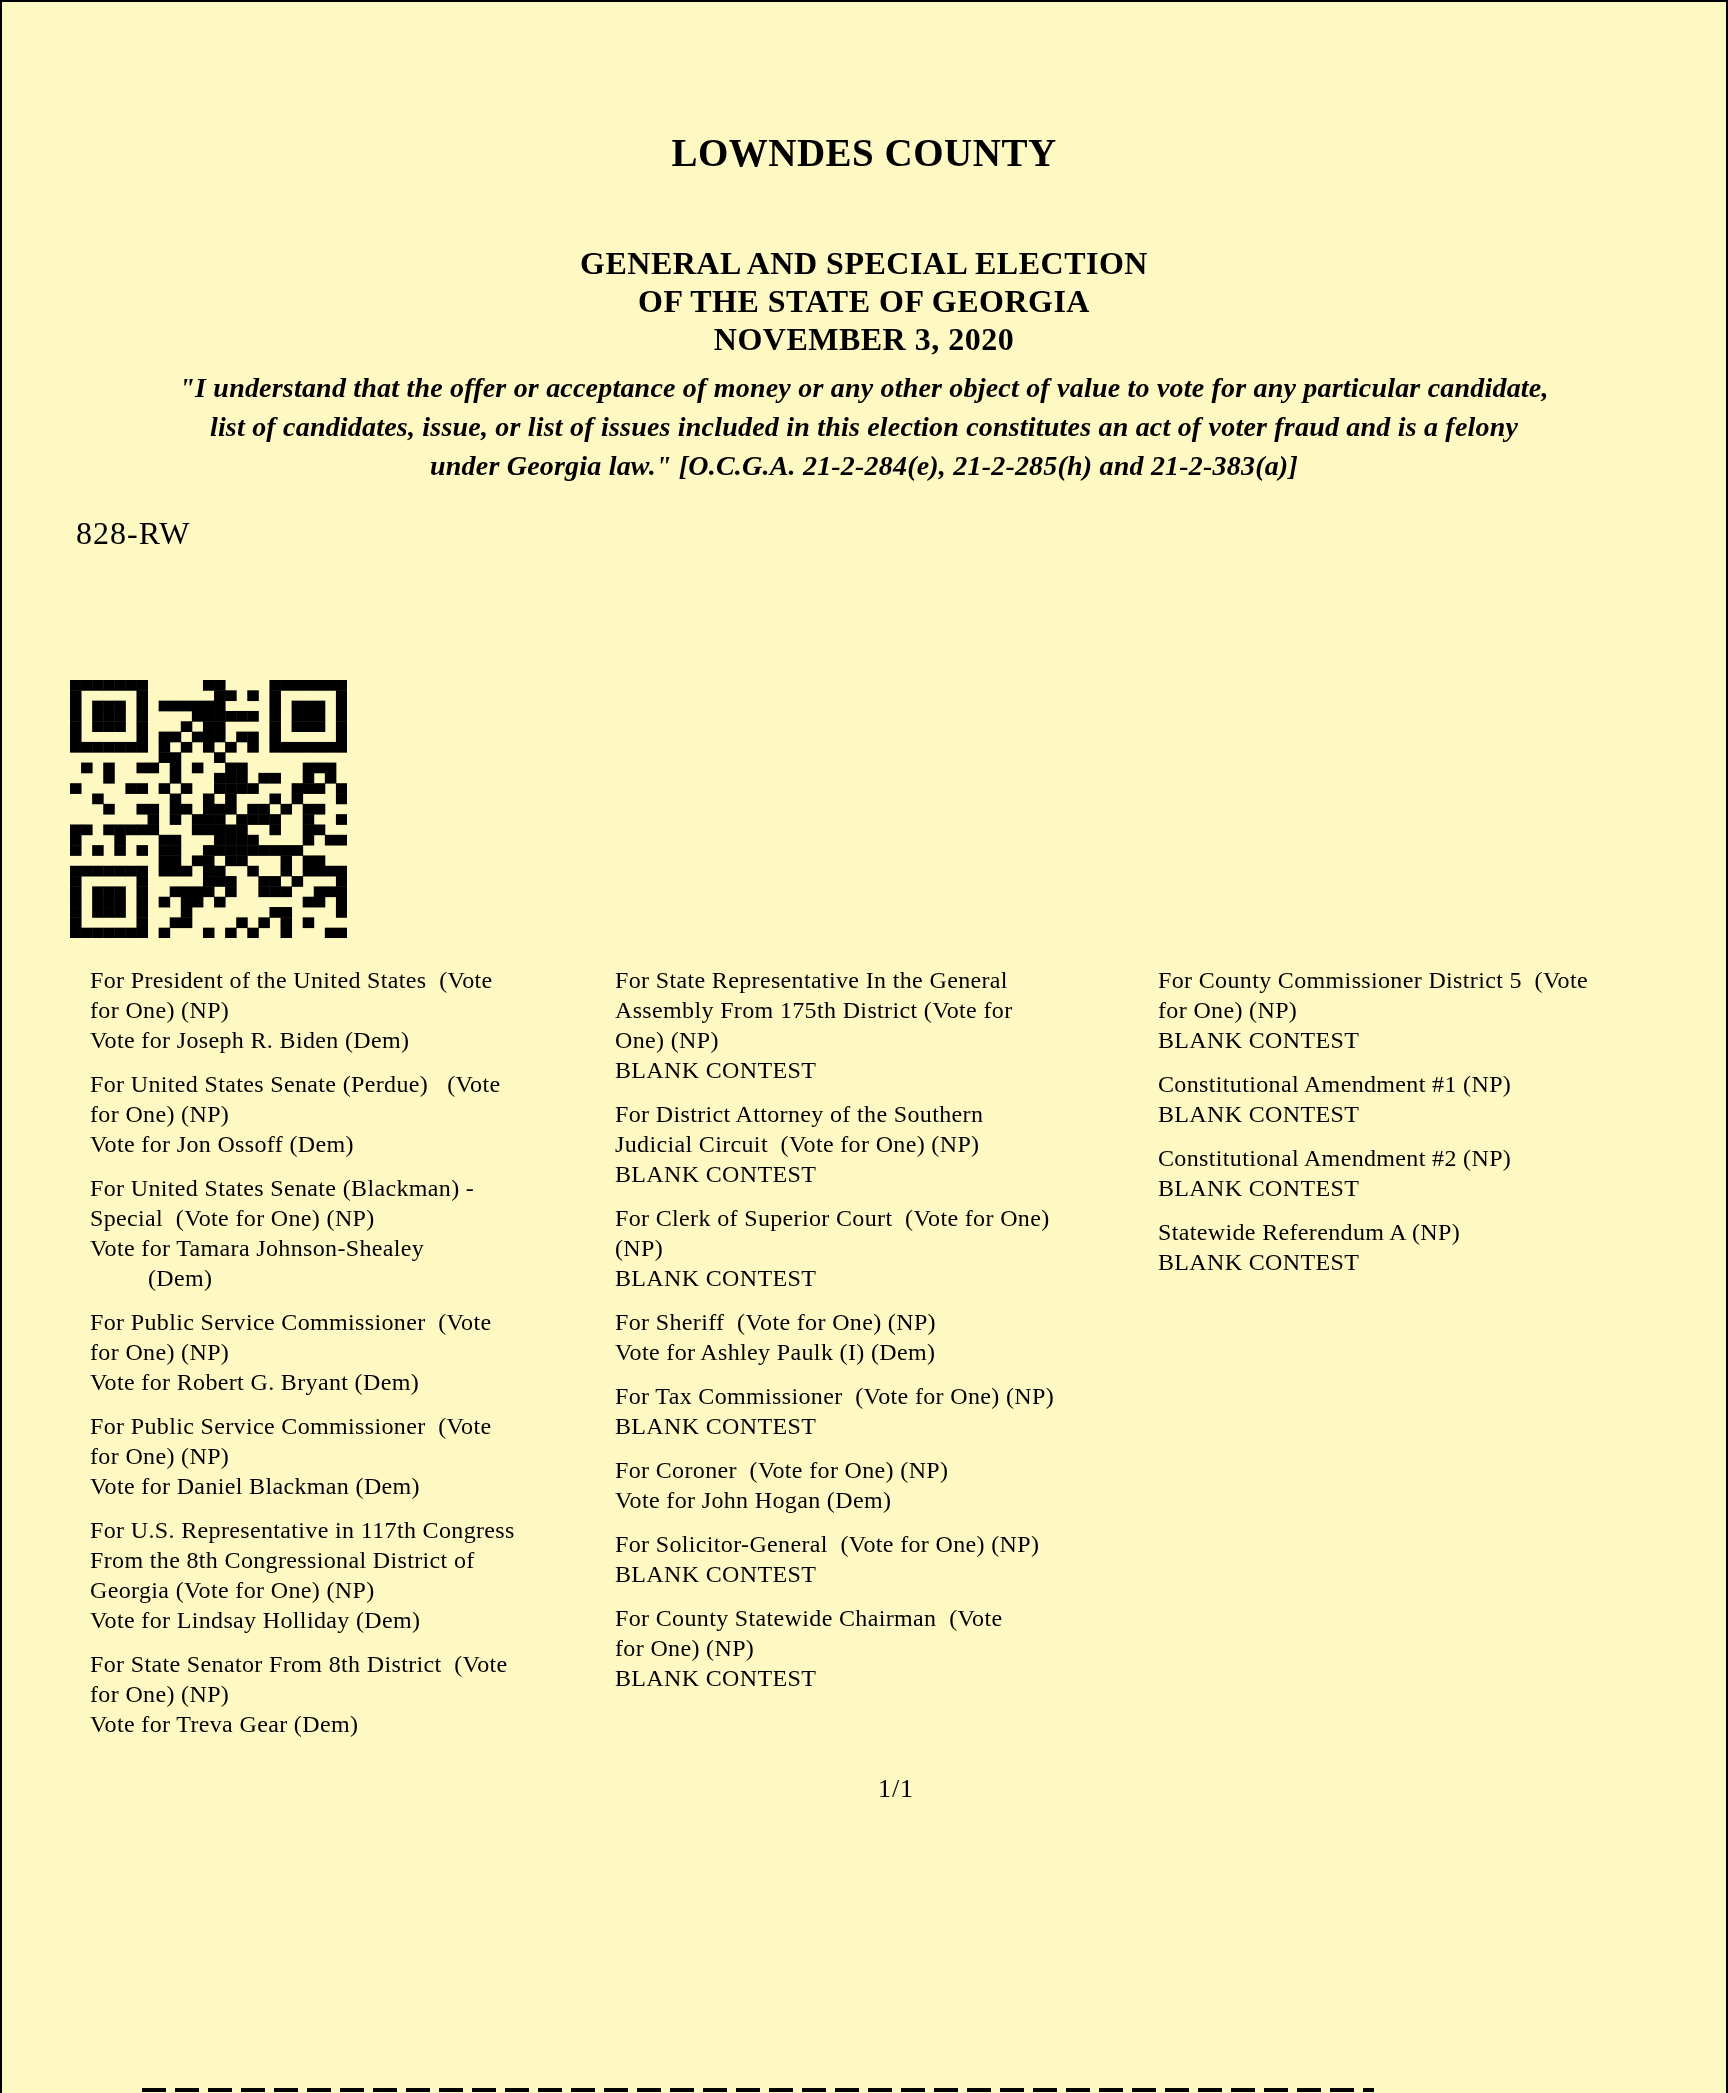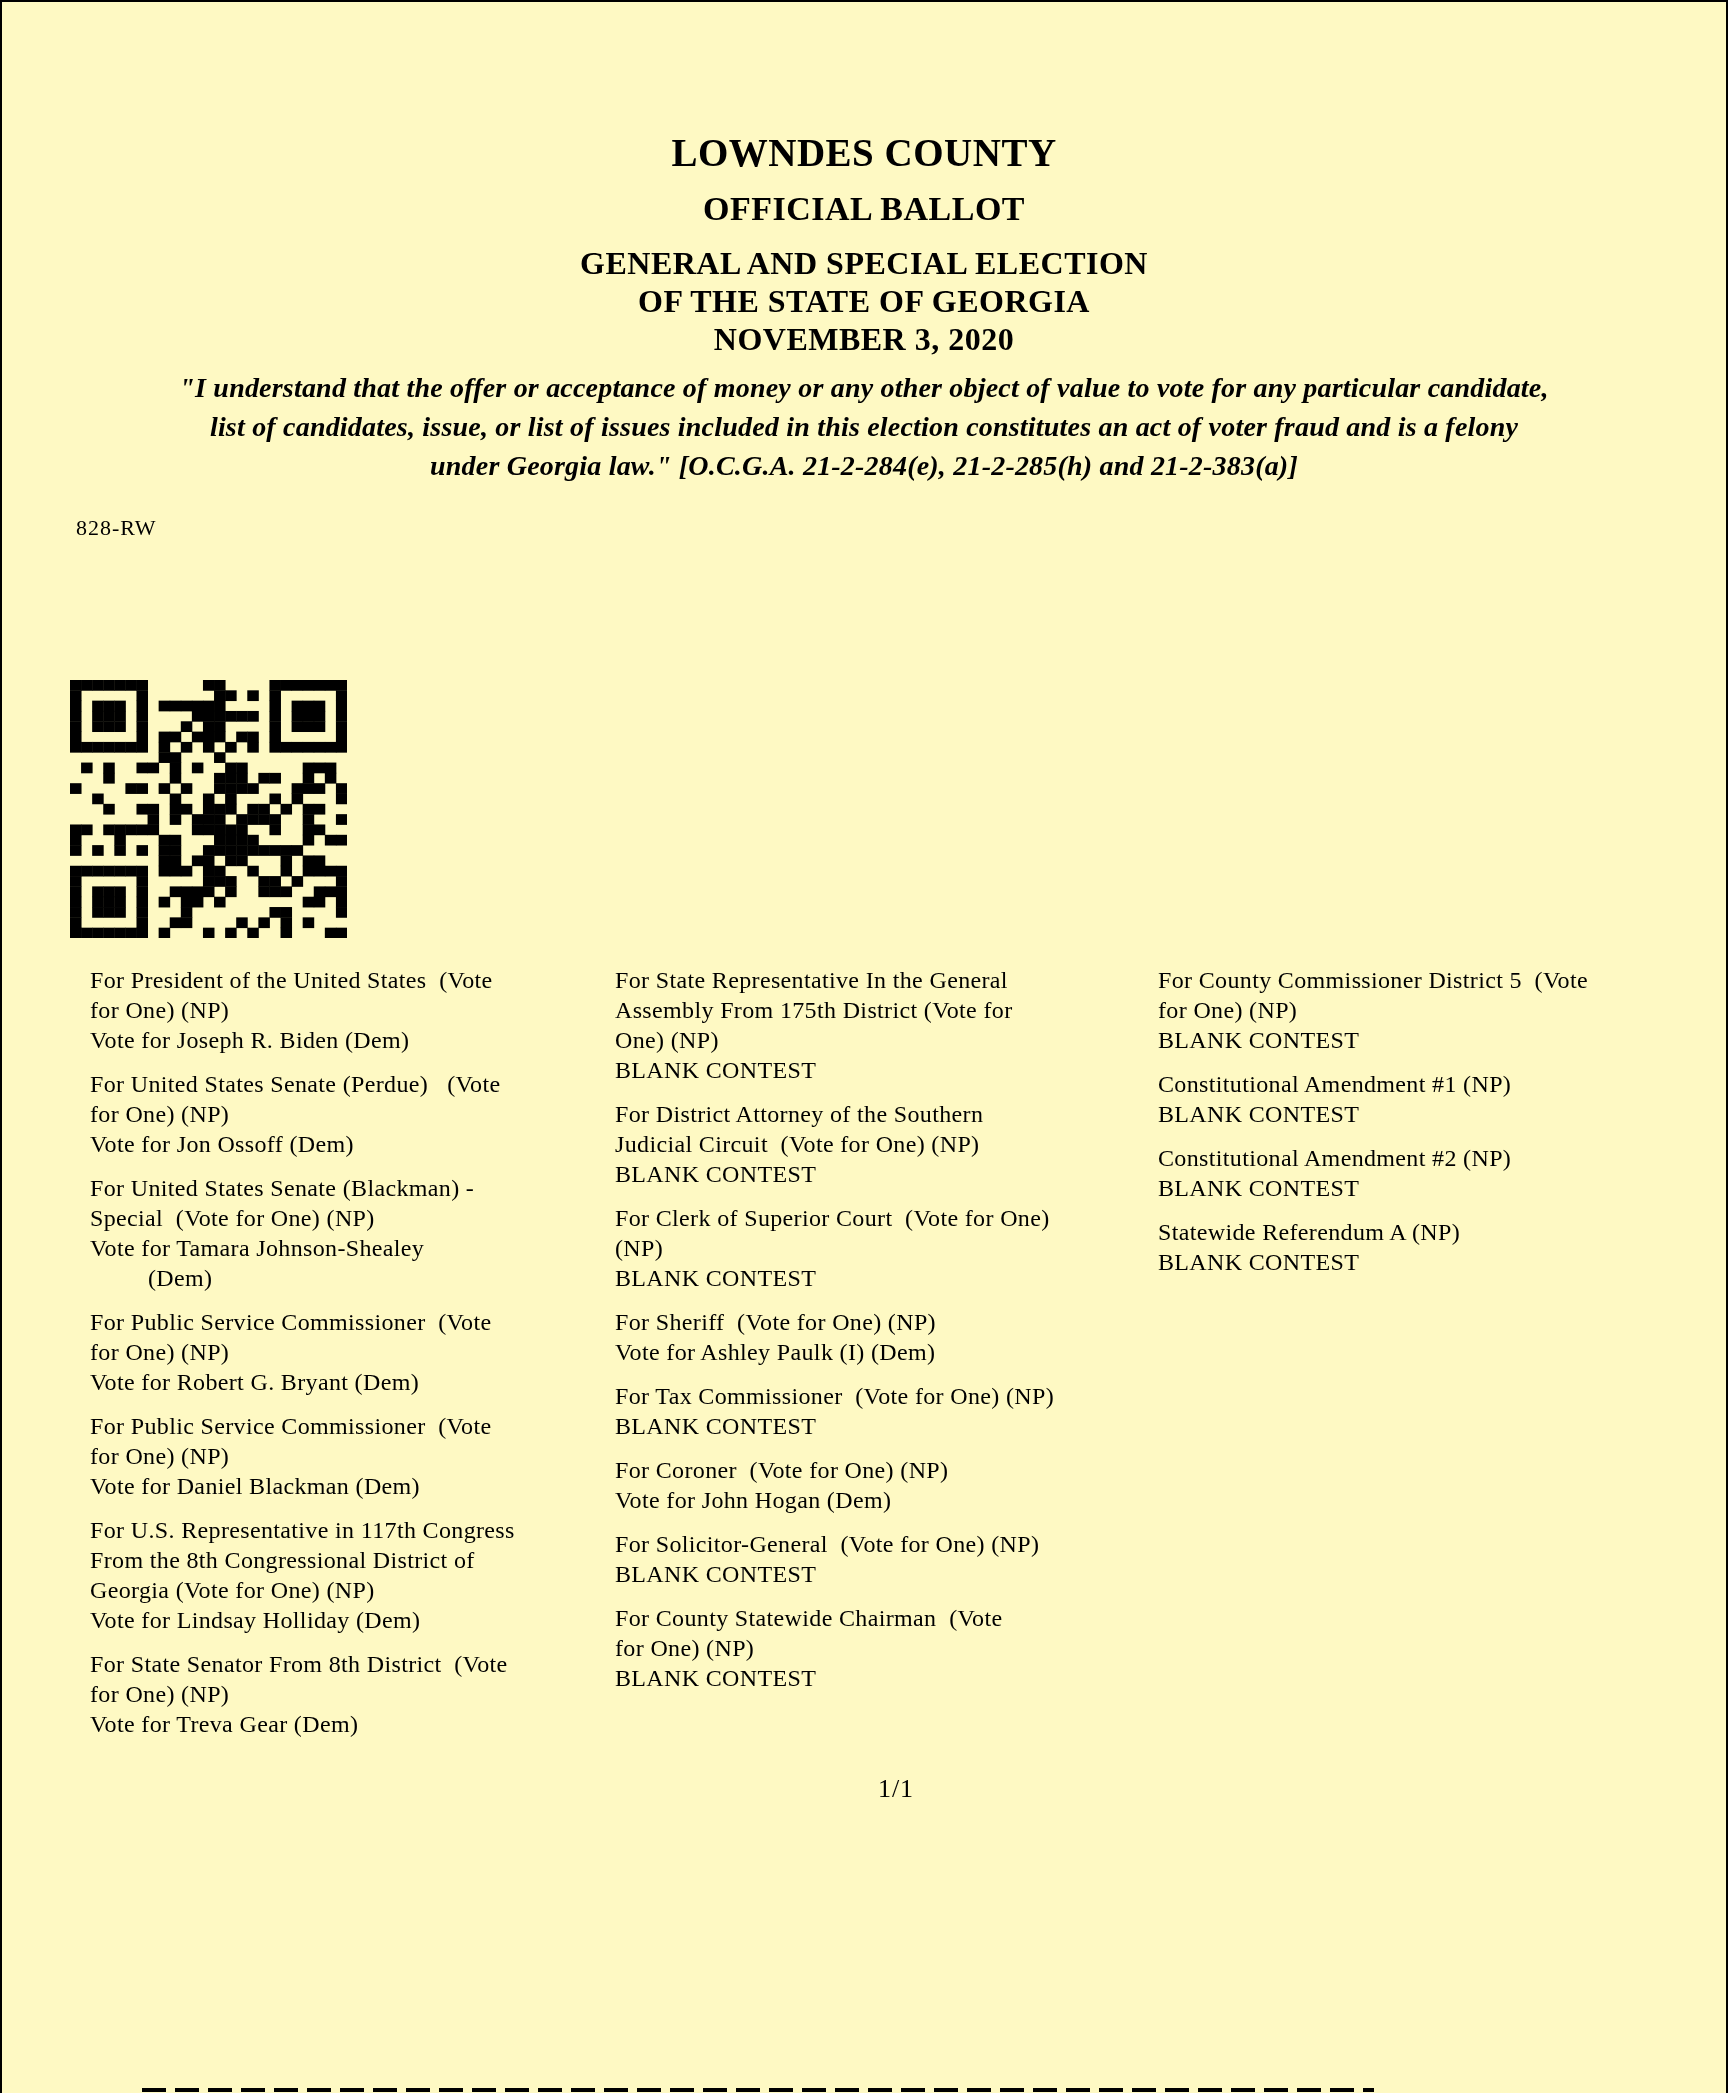--- a/index.html
+++ b/index.html
@@ -25,21 +25,21 @@
     position:absolute;top:242px;left:0;width:100%;
     text-align:center;font-size:32px;font-weight:bold;line-height:38px;letter-spacing:0.5px;
   }
   .disclaimer{
     position:absolute;top:366px;left:30px;right:30px;
     text-align:center;font-style:italic;font-weight:bold;
     font-size:28px;line-height:39px;letter-spacing:0.2px;
   }
   .ballot-style{
     position:absolute;top:513px;left:74px;
-    font-size:22px;letter-spacing:1px;
+    font-size:32px;letter-spacing:1px;
   }
   .qr{position:absolute;top:678px;left:68px;width:277px;height:258px;}
   .col{
     position:absolute;top:963px;
     font-size:24px;line-height:30px;letter-spacing:0.35px;
   }
   .col1{left:88px;width:548px;}
   .col2{left:613px;width:548px;}
   .col3{left:1156px;width:600px;}
   .contest{margin:0 0 14px 0;}
@@ -54,21 +54,20 @@
     position:absolute;top:2086px;left:140px;width:1232px;height:4px;
     background:repeating-linear-gradient(90deg,#000 0 24px,transparent 24px 33px);
   }
 </style>
 </head>
 <body>
 
 <div class="page">
 
   <div class="header-county">LOWNDES COUNTY</div>
-  <div class="header-ballot">OFFICIAL BALLOT</div>
 
   <div class="header-election">
     <div>GENERAL AND SPECIAL ELECTION</div>
     <div>OF THE STATE OF GEORGIA</div>
     <div>NOVEMBER 3, 2020</div>
   </div>
 
   <div class="disclaimer">
     <div>"I understand that the offer or acceptance of money or any other object of value to vote for any particular candidate,</div>
     <div>list of candidates, issue, or list of issues included in this election constitutes an act of voter fraud and is a felony</div>

